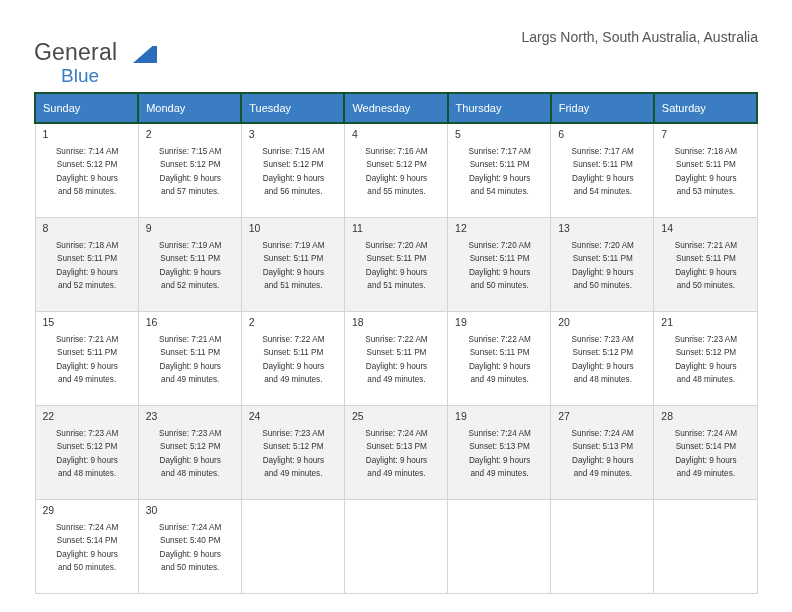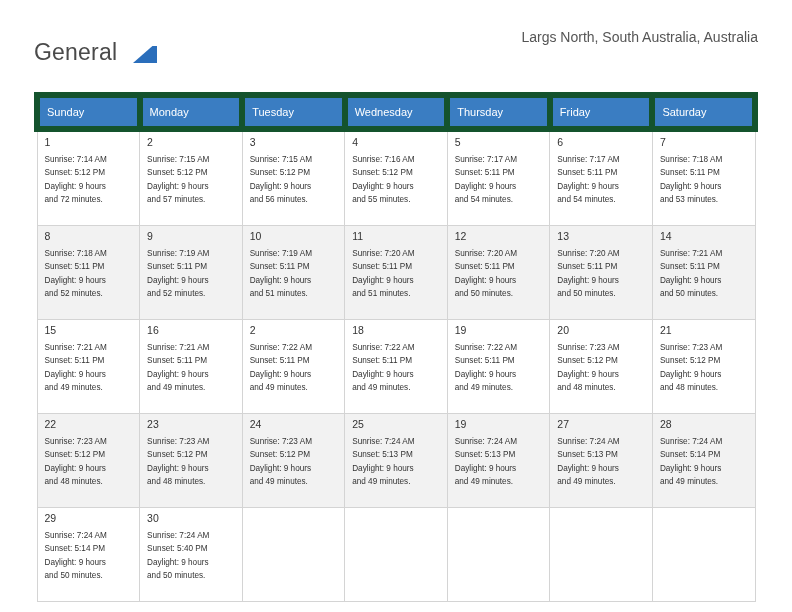--- a/index.html
+++ b/index.html
@@ -87,21 +87,21 @@
     border-collapse: collapse;
     table-layout: fixed;
   }
   table.calendar th {
     background: #3a7dc2;
     color: #ffffff;
     font-size: 11px;
     font-weight: normal;
     text-align: left;
     padding: 5px 0 5px 7px;
-    border: 6px solid #14532d;
+    border: 2px solid #14532d;
     height: 18px;
   }
   table.calendar td {
     border: 1px solid #d4d4d4;
     vertical-align: top;
     padding: 4px 6px 7px 7px;
     height: 82px;
     background: #ffffff;
   }
   table.calendar tr.alt td {
@@ -113,33 +113,35 @@
   }
   .daynum {
     font-size: 10.5px;
     color: #333333;
     margin-bottom: 5px;
   }
   .info {
     font-size: 8.2px;
     color: #333333;
     line-height: 1.62;
+    text-align: center;
   }
   .info div {
     white-space: nowrap;
   }
 </style>
 </head>
 <body>
 
 <div class="page">
 
   <div class="header">
     <div class="logo">
       <span class="logo-general">General</span>
+      <span class="logo-blue">Blue</span>
       <span class="logo-mark"></span>
       <span class="logo-mark-2"></span>
     </div>
     <div class="title-block">
       <div class="location">Largs North, South Australia, Australia</div>
     </div>
   </div>
 
   <table class="calendar">
     <thead>
@@ -154,21 +156,21 @@
       </tr>
     </thead>
     <tbody>
         <tr>
           <td>
             <div class="daynum">1</div>
             <div class="info">
               <div>Sunrise: 7:14 AM</div>
               <div>Sunset: 5:12 PM</div>
               <div>Daylight: 9 hours</div>
-              <div>and 72 minutes.</div>
+              <div>and 58 minutes.</div>
             </div>
           </td>
           <td>
             <div class="daynum">2</div>
             <div class="info">
               <div>Sunrise: 7:15 AM</div>
               <div>Sunset: 5:12 PM</div>
               <div>Daylight: 9 hours</div>
               <div>and 57 minutes.</div>
             </div>

